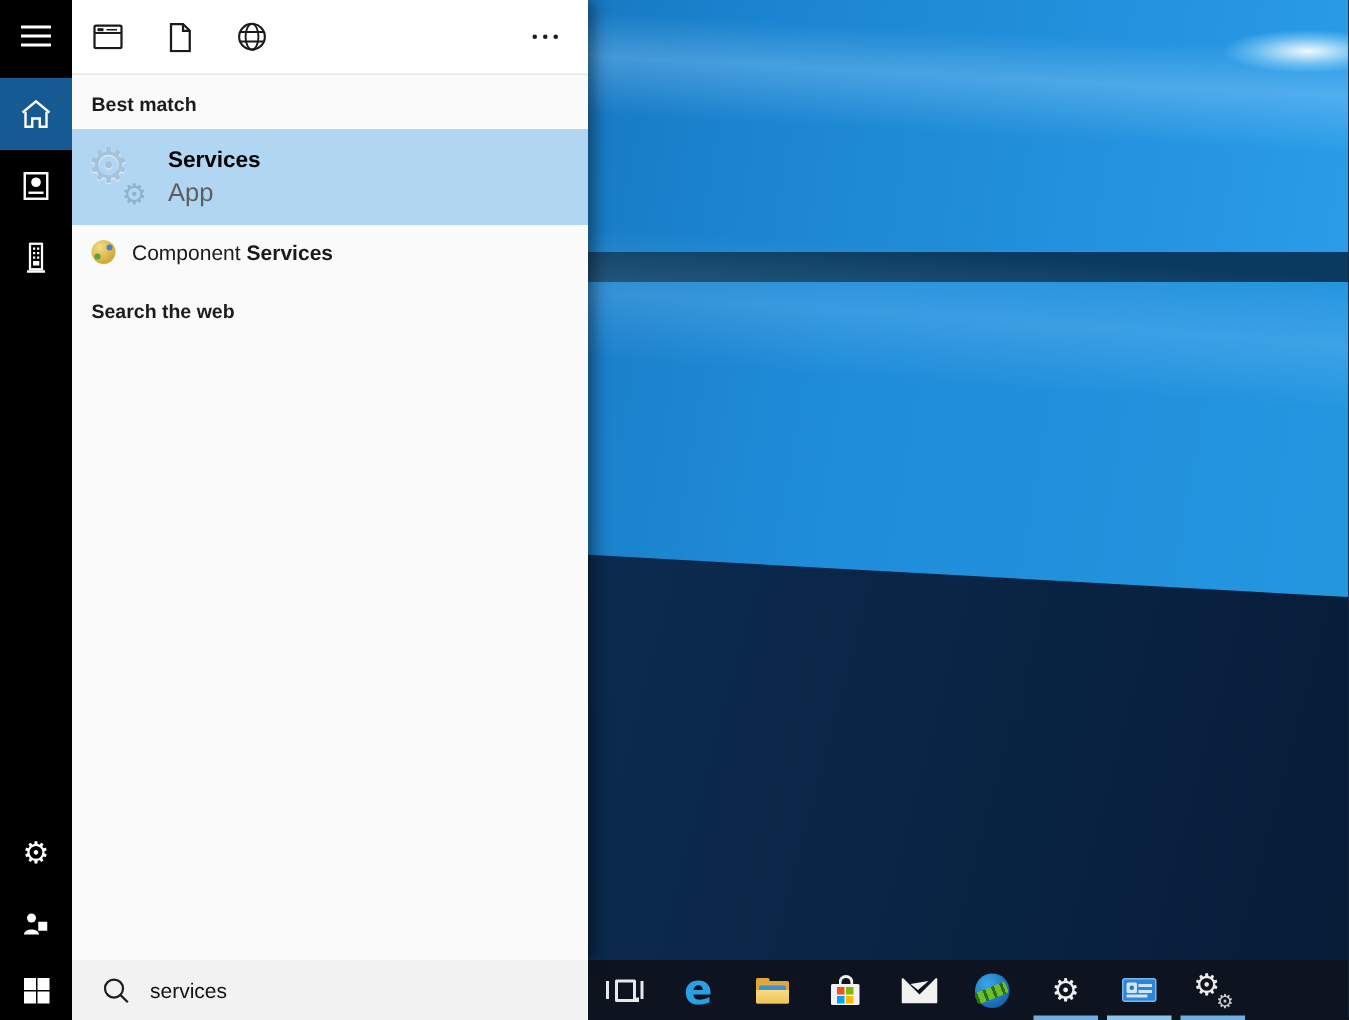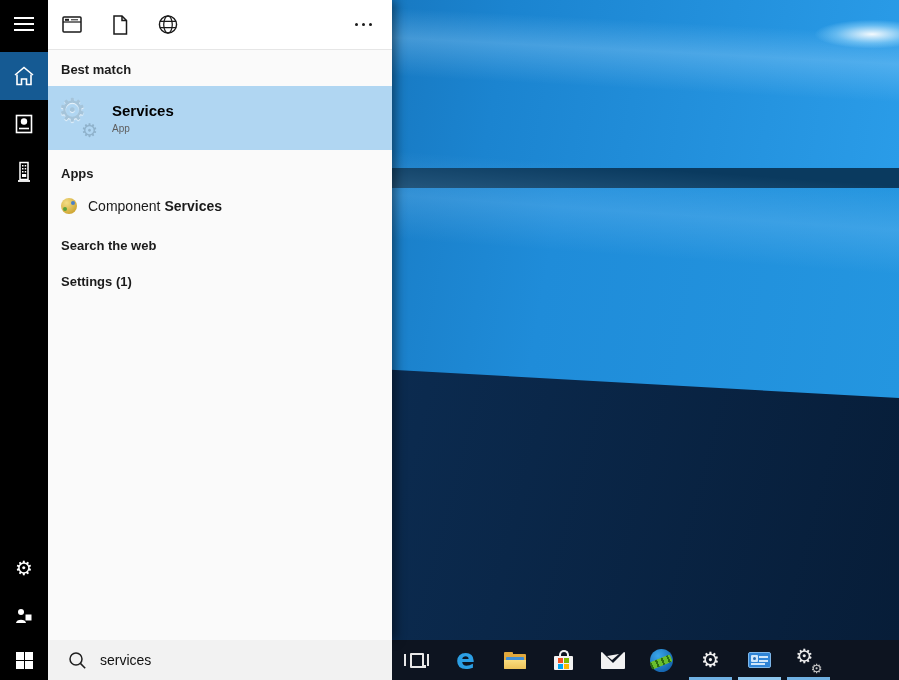--- a/index.html
+++ b/index.html
@@ -107,21 +107,21 @@
   .hdr-apps { padding-top:16px; padding-bottom:7px; }
   .hdr-web { padding-top:14px; padding-bottom:5px; }
   .hdr-settings { padding-top:16px; }
 
   .best-row { height:64px; background:#b0d6f2; display:flex; align-items:center; padding-left:12px; cursor:default; }
   .best-icon { position:relative; width:36px; height:36px; }
   .bg-g1 { position:absolute; left:-2px; top:-6px; font-size:32px; color:#a5c4da; text-shadow:0 1px 1px rgba(255,255,255,.8); }
   .bg-g2 { position:absolute; right:-2px; bottom:-4px; font-size:19px; color:#8fb2cb; }
   .best-text { margin-left:16px; }
   .best-title { font-size:15px; font-weight:bold; color:#000; }
-  .best-sub { font-size:10px; color:#5e5e5e; margin-top:4px; }
+  .best-sub { font-size:17px; color:#5e5e5e; margin-top:4px; }
 
   .small-row { height:36px; display:flex; align-items:center; padding:0 12px; cursor:default; }
   .small-icon { width:18px; height:18px; display:flex; align-items:center; justify-content:center; }
   .comp-icon { width:16px; height:16px; border-radius:50%; position:relative;
     background:radial-gradient(circle at 35% 30%, #f3dd85, #cda32e 80%); }
   .comp-icon i1 { position:absolute; right:2px; top:3px; width:4px; height:4px; border-radius:50%; background:#4a7fc9; }
   .comp-icon i2 { position:absolute; left:2px; bottom:3px; width:4px; height:4px; border-radius:50%; background:#58a23c; }
   .row-text { margin-left:10px; font-size:14px; color:#1a1a1a; }
   .bold { font-weight:bold; }
   .prefix { margin-right:4px; }
@@ -320,38 +320,36 @@
       <span class="best-icon">
         <span class="bg-g1 glyph">⚙</span>
         <span class="bg-g2 glyph">⚙</span>
       </span>
       <span class="best-text">
         <div class="best-title">Services</div>
         <div class="best-sub">App</div>
       </span>
     </div>
 
-    <div class="section-header hdr-apps">Apps</div>
 
     <div class="small-row">
       <span class="small-icon">
         <span class="comp-icon">
             <i1 class="i1" style="position:absolute;right:2px;top:3px;width:4px;height:4px;border-radius:50%;background:#4a7fc9;"></i1>
             <i2 style="position:absolute;left:2px;bottom:3px;width:4px;height:4px;border-radius:50%;background:#58a23c;"></i2>
           </span>
       </span>
       <span class="row-text">
         <span class="prefix">Component</span><span class="bold">Services</span>
       </span>
     </div>
 
     <div class="section-header hdr-web">Search the web</div>
 
 
-    <div class="section-header hdr-settings">Settings (1)</div>
 
   </div>
 
   <div class="search-row">
     <svg width="19" height="19" viewBox="0 0 19 19">
       <circle cx="8" cy="8" r="6" fill="none" stroke="#1f1f1f" stroke-width="1.5"></circle>
       <line x1="12.4" y1="12.4" x2="17.2" y2="17.2" stroke="#1f1f1f" stroke-width="1.5"></line>
     </svg>
     <input type="text" value="services" style="">
   </div>

